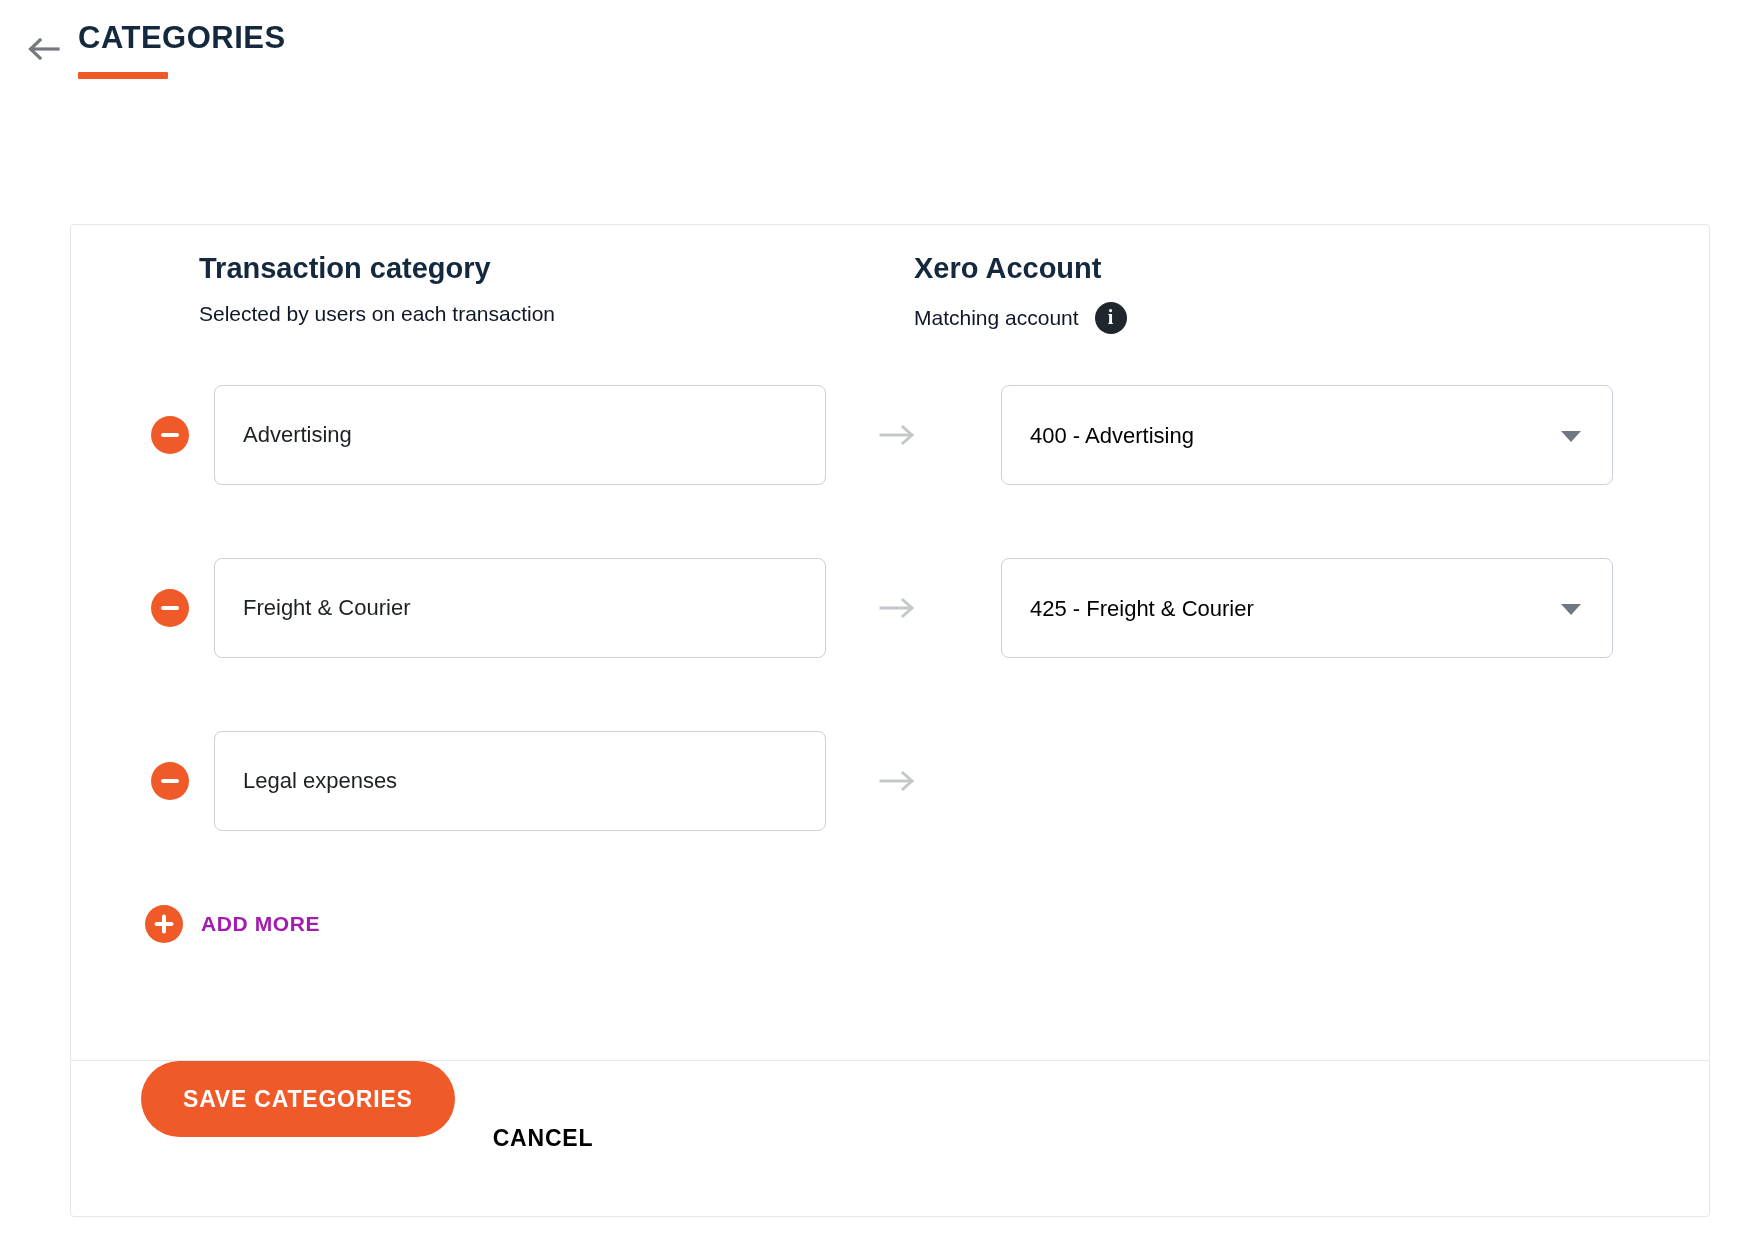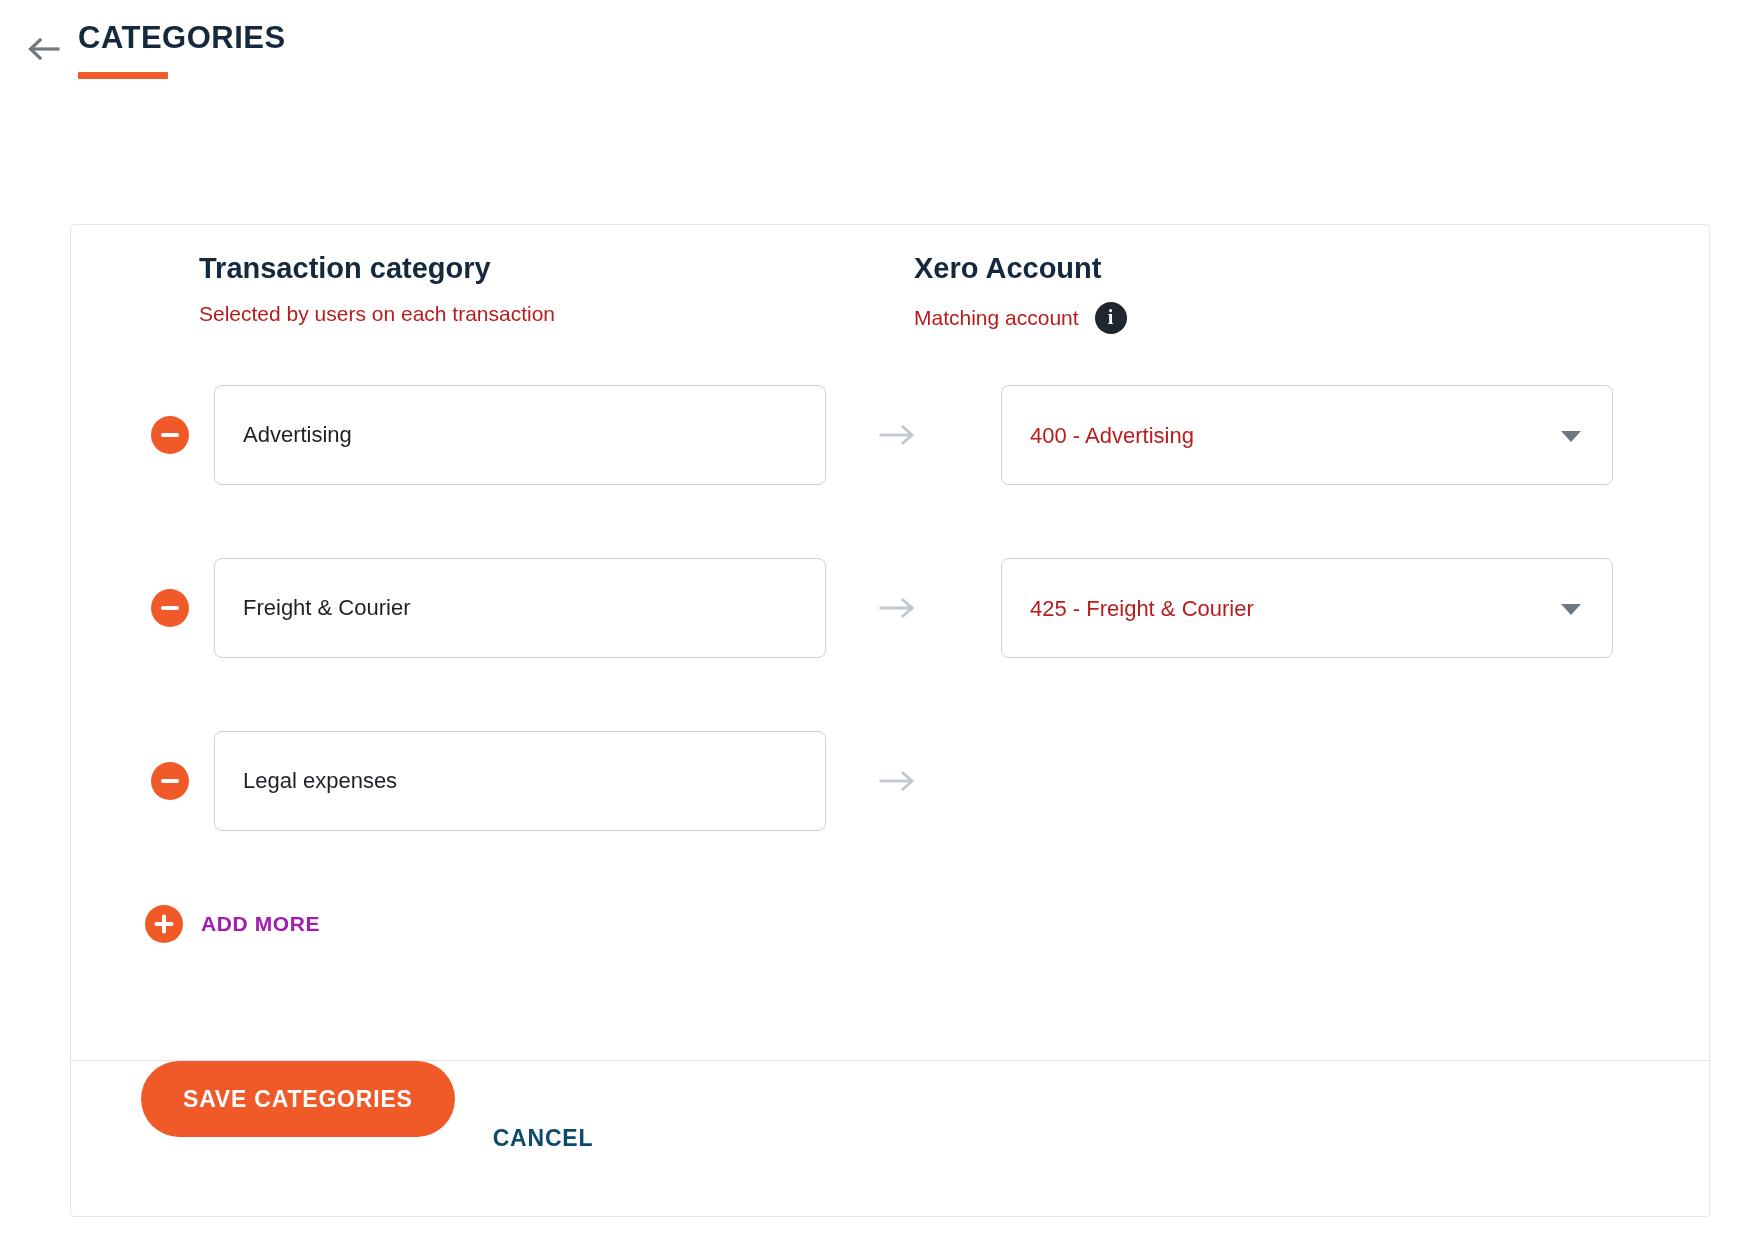--- a/index.html
+++ b/index.html
@@ -95,21 +95,21 @@
     line-height: 1.2;
     white-space: nowrap;
   }
   .col-sub-row {
     display: flex;
     align-items: center;
     margin-top: 16px;
   }
   .col-sub {
     font-size: 21px;
-    color: #b91c1c;
+    color: #0f172a;
     white-space: nowrap;
   }
   .info-icon {
     width: 32px;
     height: 32px;
     margin-left: 16px;
     border-radius: 50%;
     background: #20262e;
     color: #ffffff;
     font-family: "Liberation Serif", serif;
@@ -192,21 +192,21 @@
     height: 100px;
   }
   .xero-select {
     width: 100%;
     height: 100%;
     border: 1px solid #c9d2d9;
     border-radius: 8px;
     background: #ffffff;
     font-family: "Liberation Sans", sans-serif;
     font-size: 22px;
-    color: #b91c1c;
+    color: #000000;
     padding: 0 70px 0 28px;
     appearance: none;
     -webkit-appearance: none;
     -moz-appearance: none;
     outline: none;
     cursor: pointer;
   }
   .caret {
     position: absolute;
     right: 32px;
@@ -290,21 +290,21 @@
     white-space: nowrap;
   }
   .cancel-btn {
     margin-left: 32px;
     background: none;
     border: none;
     font-family: "Liberation Sans", sans-serif;
     font-size: 23px;
     font-weight: bold;
     letter-spacing: 0.8px;
-    color: #0c4a6e;
+    color: #000000;
     cursor: pointer;
     padding: 8px 6px;
     white-space: nowrap;
   }
 </style>
 </head>
 <body>
 
 <div class="page">
 

